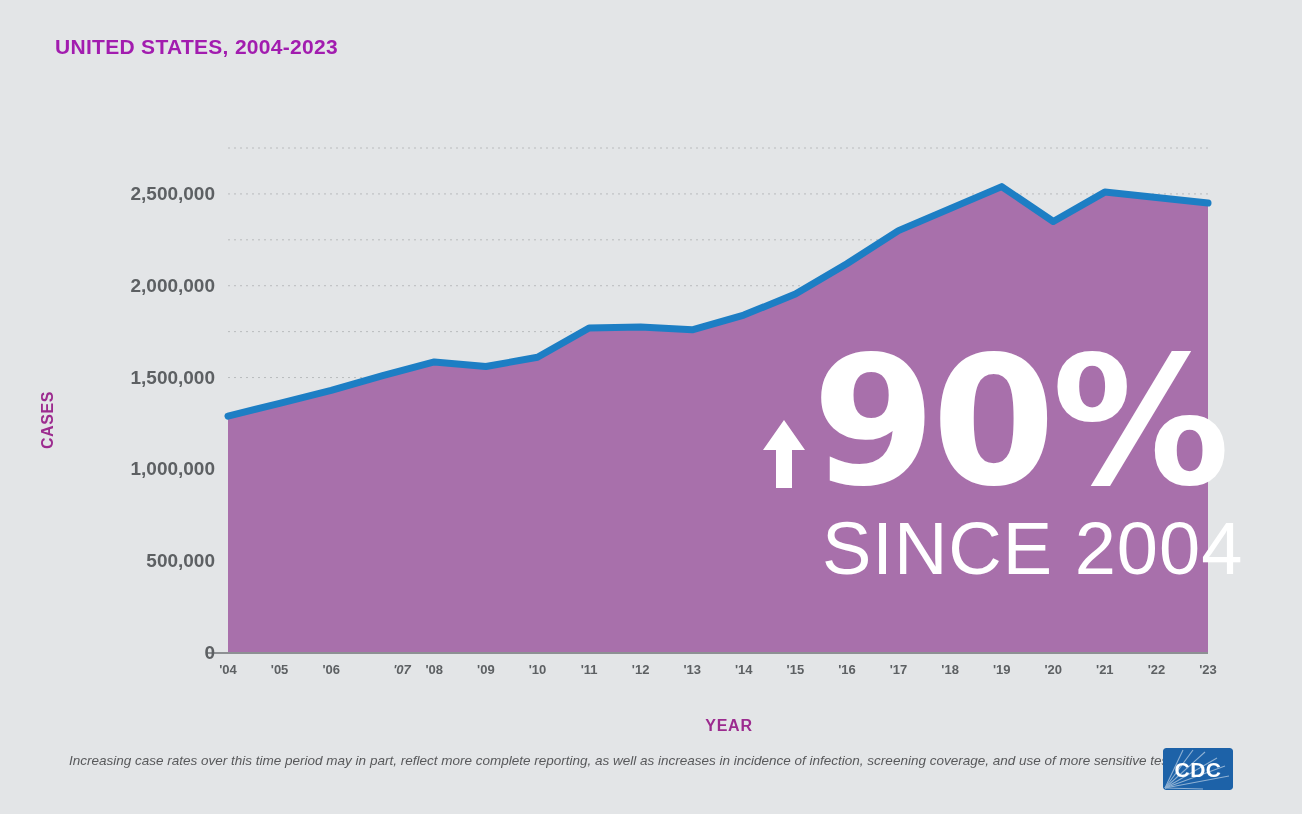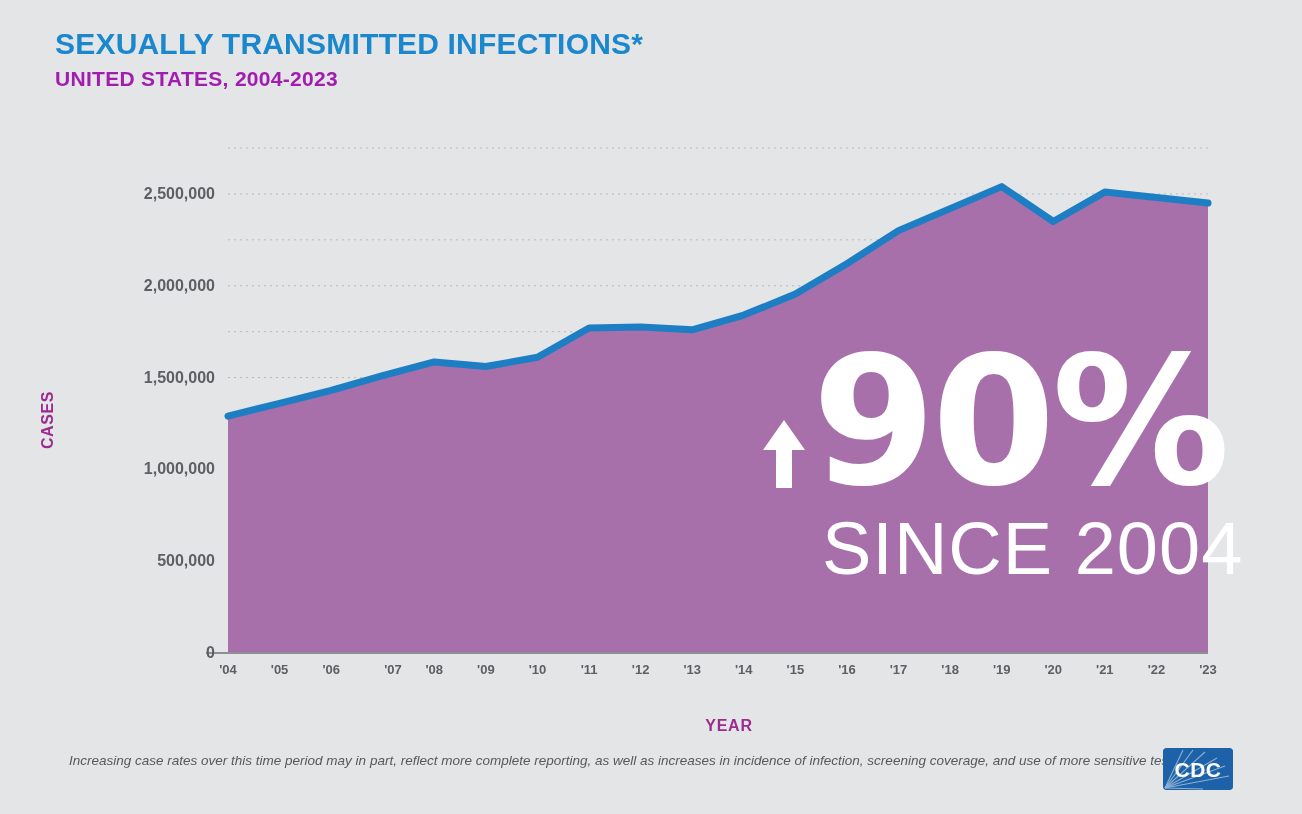--- a/index.html
+++ b/index.html
@@ -52,21 +52,21 @@
     position: absolute;
     left: 0;
     top: 0;
   }
 
   
   .y-tick-label {
     position: absolute;
     right: 0;
     text-align: right;
-    font-size: 16px;
+    font-size: 19px;
     font-weight: bold;
     color: #5d6063;
     transform: translateY(-50%);
     white-space: nowrap;
   }
   #y-tick-labels {
     position: absolute;
     left: 60px;
     top: 0;
     width: 155px;
@@ -182,21 +182,20 @@
     left: 1163px;
     top: 748px;
     width: 70px;
     height: 42px;
   }
 </style>
 </head>
 <body>
 
 <div id="header">
-  <h1 id="main-title">SEXUALLY TRANSMITTED INFECTIONS*</h1>
   <h2 id="sub-title">UNITED STATES, 2004-2023</h2>
 </div>
 
 <div id="chart-area">
   <svg id="chart-svg" width="1302" height="814">
     <g id="gridlines-group">
         <line x1="228" x2="1208" y1="607.0909090909091" y2="607.0909090909091" stroke="#b9bbbd" stroke-width="1" stroke-dasharray="2 4"></line>
         <line x1="228" x2="1208" y1="561.1818181818181" y2="561.1818181818181" stroke="#b9bbbd" stroke-width="1" stroke-dasharray="2 4"></line>
         <line x1="228" x2="1208" y1="515.2727272727273" y2="515.2727272727273" stroke="#b9bbbd" stroke-width="1" stroke-dasharray="2 4"></line>
         <line x1="228" x2="1208" y1="469.3636363636364" y2="469.3636363636364" stroke="#b9bbbd" stroke-width="1" stroke-dasharray="2 4"></line>
@@ -221,21 +220,21 @@
     <div class="y-tick-label" style="top: 377.545px;">1,500,000</div>
     <div class="y-tick-label" style="top: 285.727px;">2,000,000</div>
     <div class="y-tick-label" style="top: 193.909px;">2,500,000</div>
   </div>
 <div id="y-axis-title">CASES</div>
 
 <div id="x-tick-labels">
     <div class="x-tick-label" style="left: 228px;">'04</div>
     <div class="x-tick-label" style="left: 279.579px;">'05</div>
     <div class="x-tick-label" style="left: 331.158px;">'06</div>
-    <div class="x-tick-label" style="left: 393px;">'07</div>
+    <div class="x-tick-label" style="left: 402px; font-style: italic;">'07</div>
     <div class="x-tick-label" style="left: 434.316px;">'08</div>
     <div class="x-tick-label" style="left: 485.895px;">'09</div>
     <div class="x-tick-label" style="left: 537.474px;">'10</div>
     <div class="x-tick-label" style="left: 589.053px;">'11</div>
     <div class="x-tick-label" style="left: 640.632px;">'12</div>
     <div class="x-tick-label" style="left: 692.211px;">'13</div>
     <div class="x-tick-label" style="left: 743.789px;">'14</div>
     <div class="x-tick-label" style="left: 795.368px;">'15</div>
     <div class="x-tick-label" style="left: 846.947px;">'16</div>
     <div class="x-tick-label" style="left: 898.526px;">'17</div>

